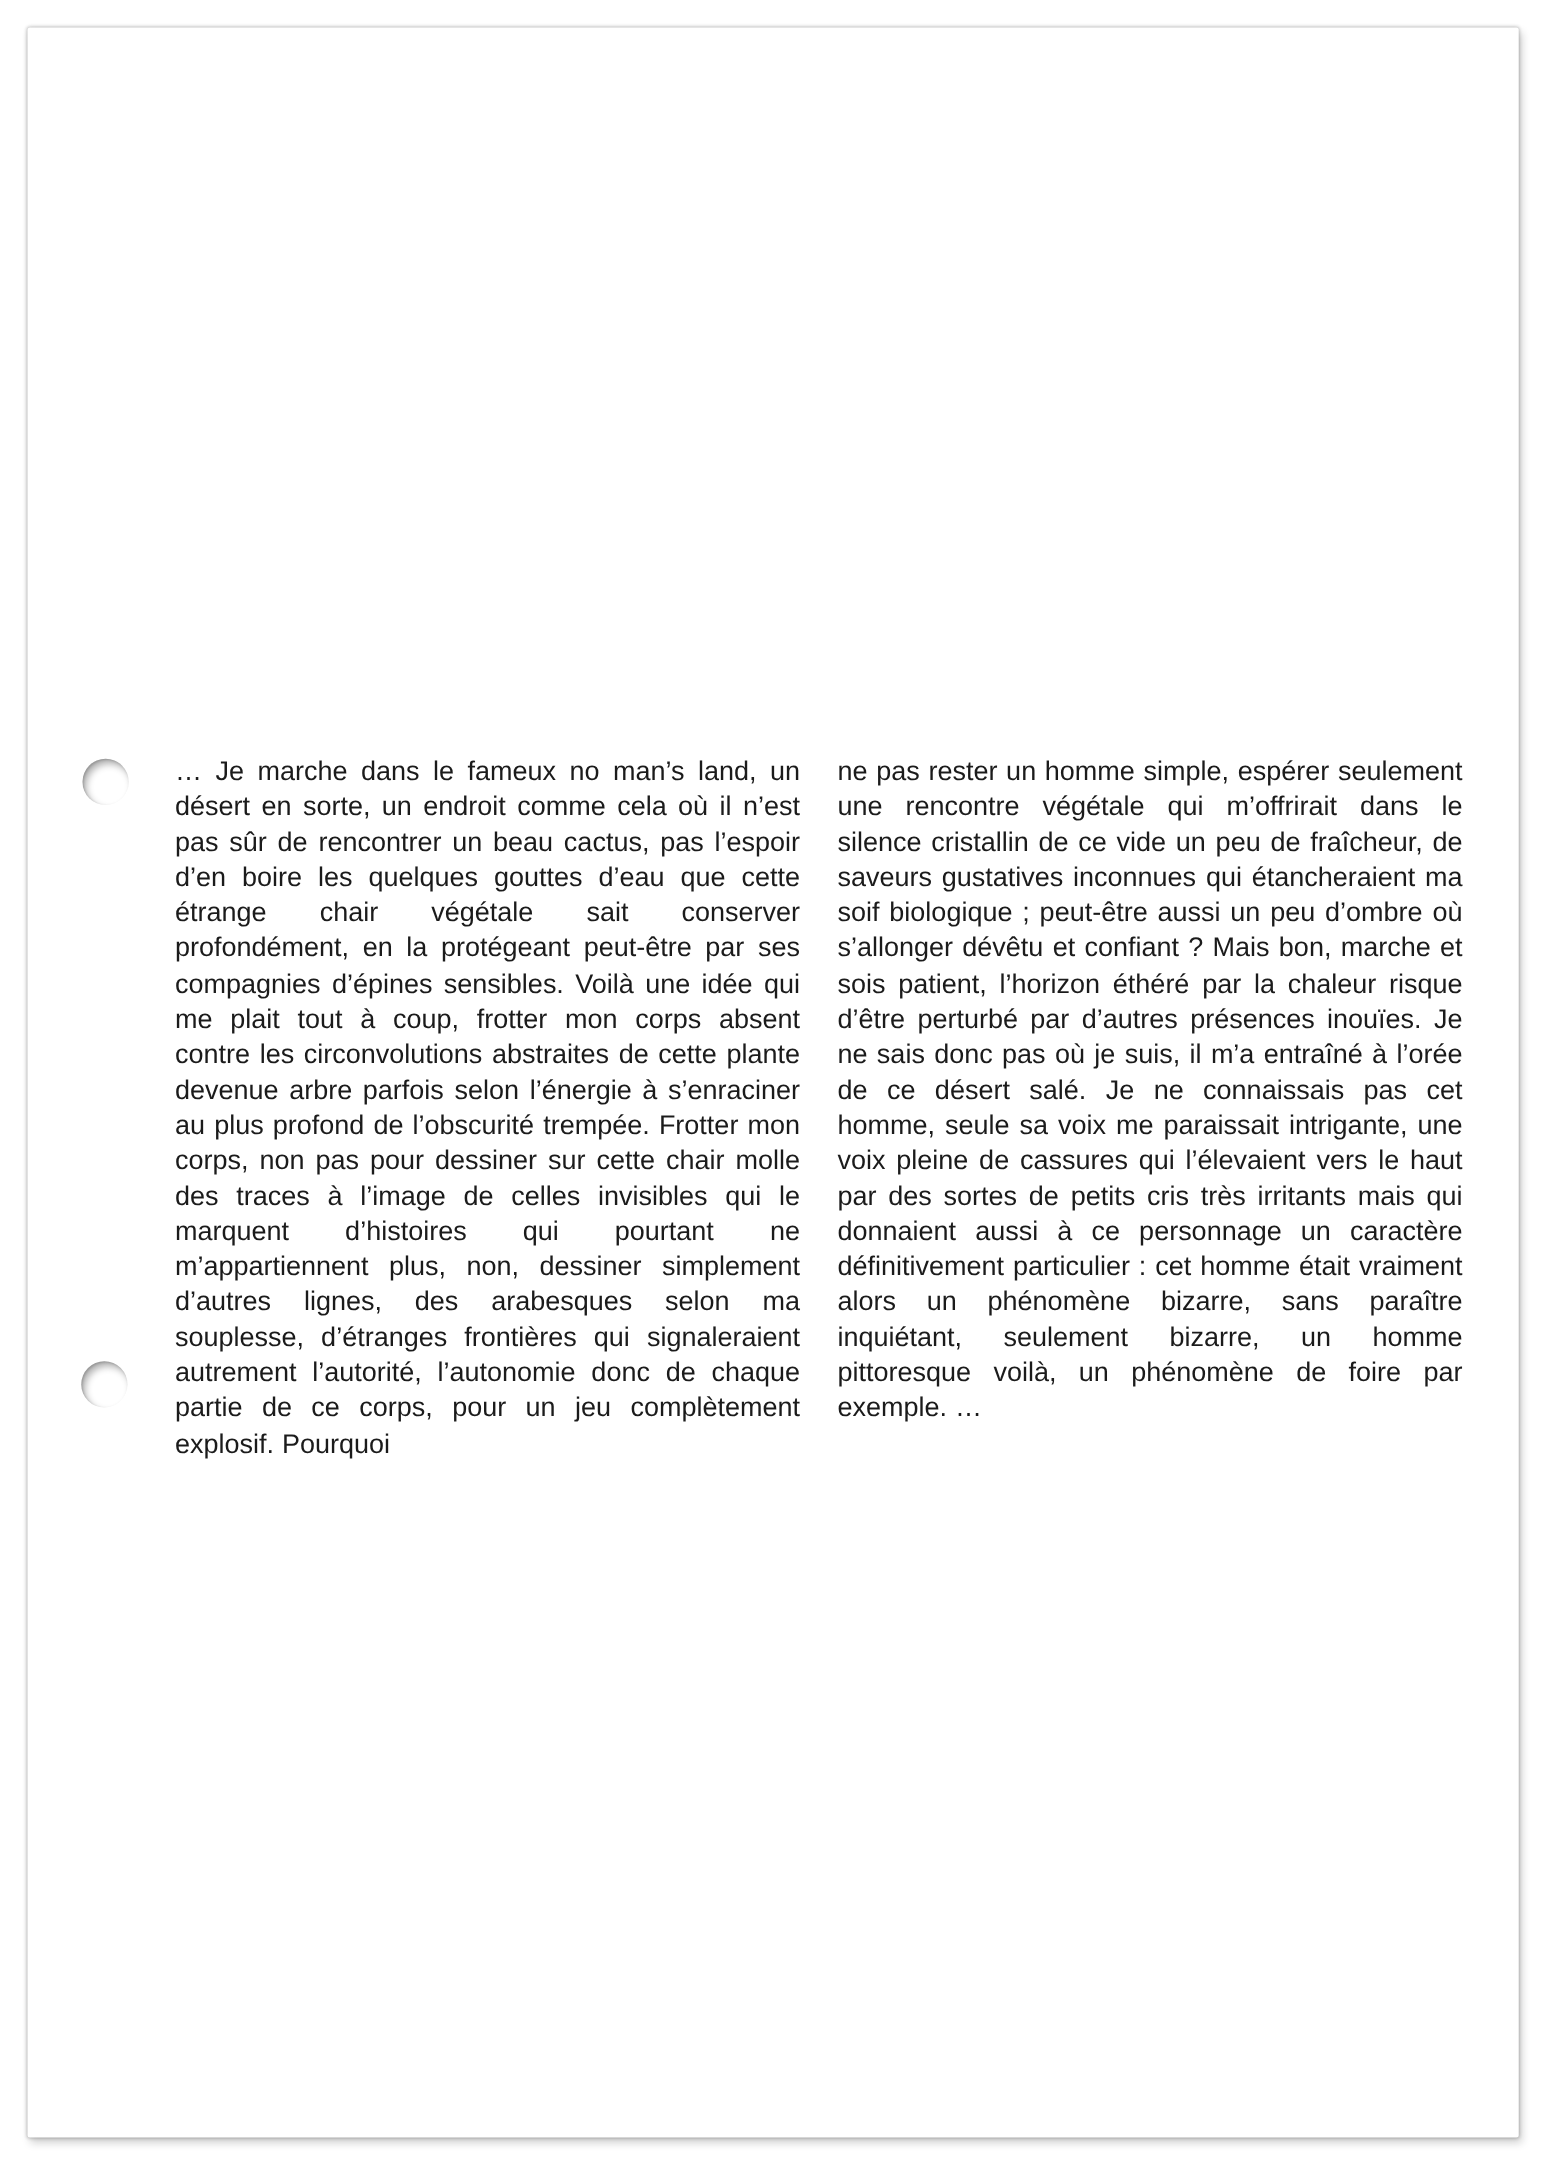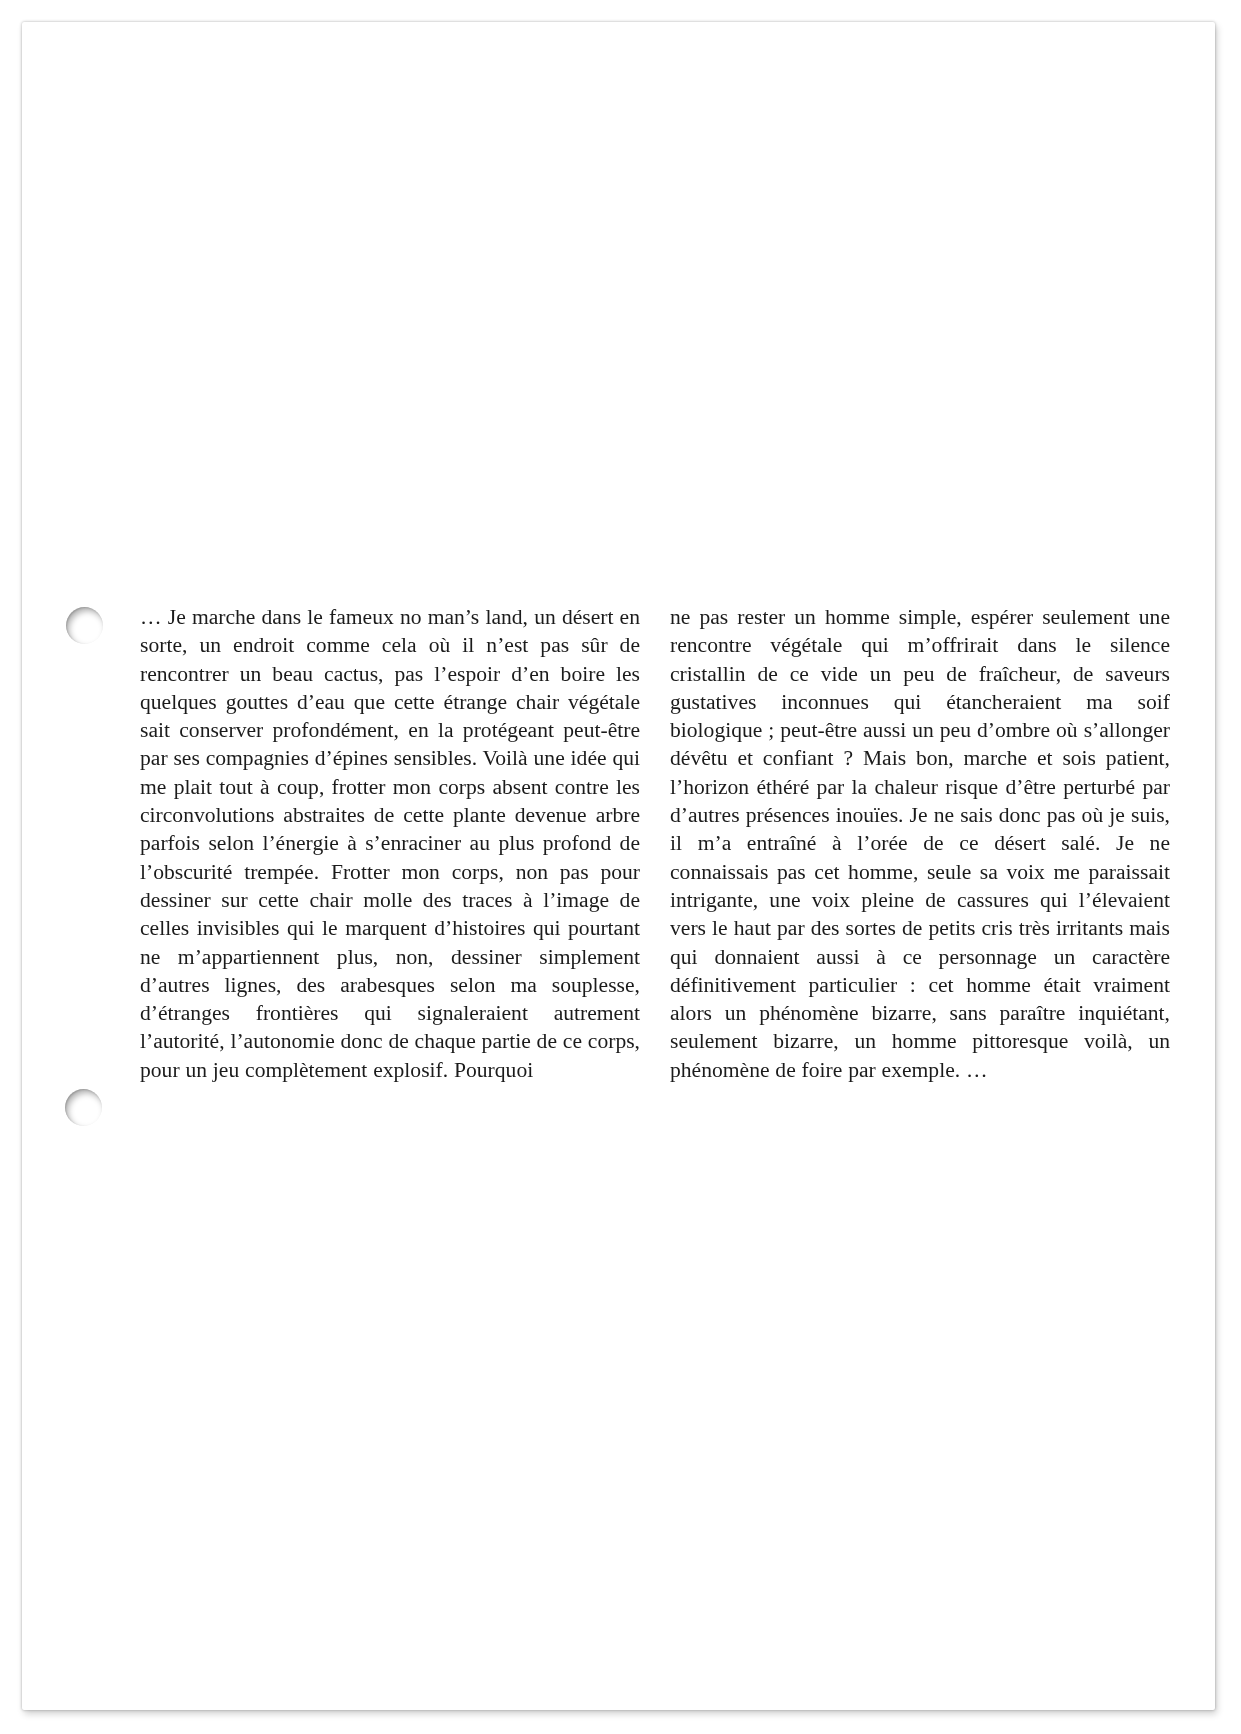--- a/index.html
+++ b/index.html
@@ -34,21 +34,21 @@
     width: 1030px;
     display: flex;
     gap: 30px;
   }
   .text-column {
     flex: 1 1 0;
     min-width: 0;
   }
   .text-column p {
     margin: 0;
-    font-family: Liberation Serif, serif;
+    font-family: Liberation Sans, sans-serif;
     font-size: 21.6px;
     line-height: 28.3px;
     color: #1b1b1b;
     text-align: justify;
     text-align-last: left;
     word-spacing: 0.02em;
   }
   .hole-punch {
     position: absolute;
     width: 37px;

